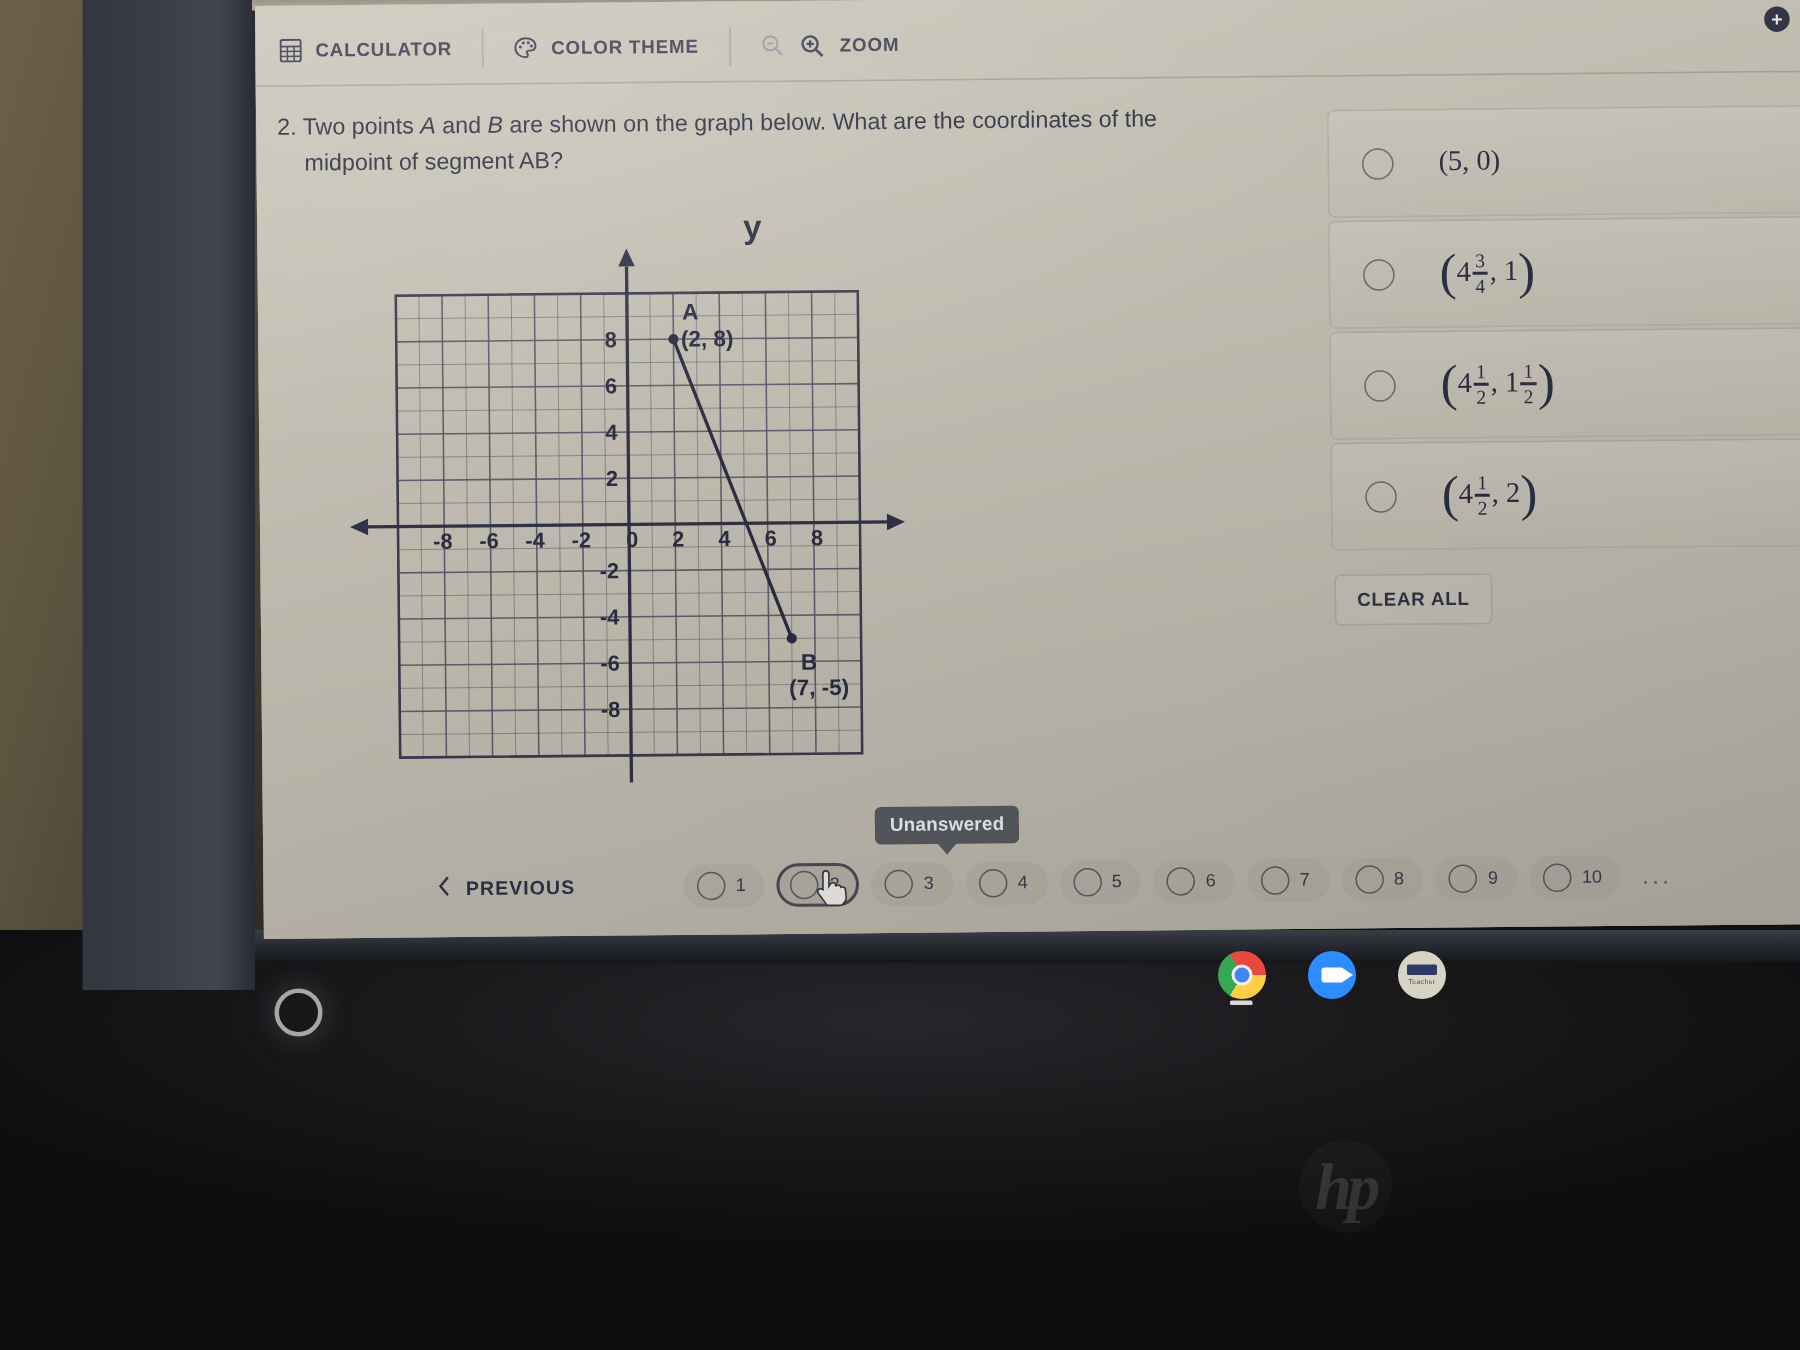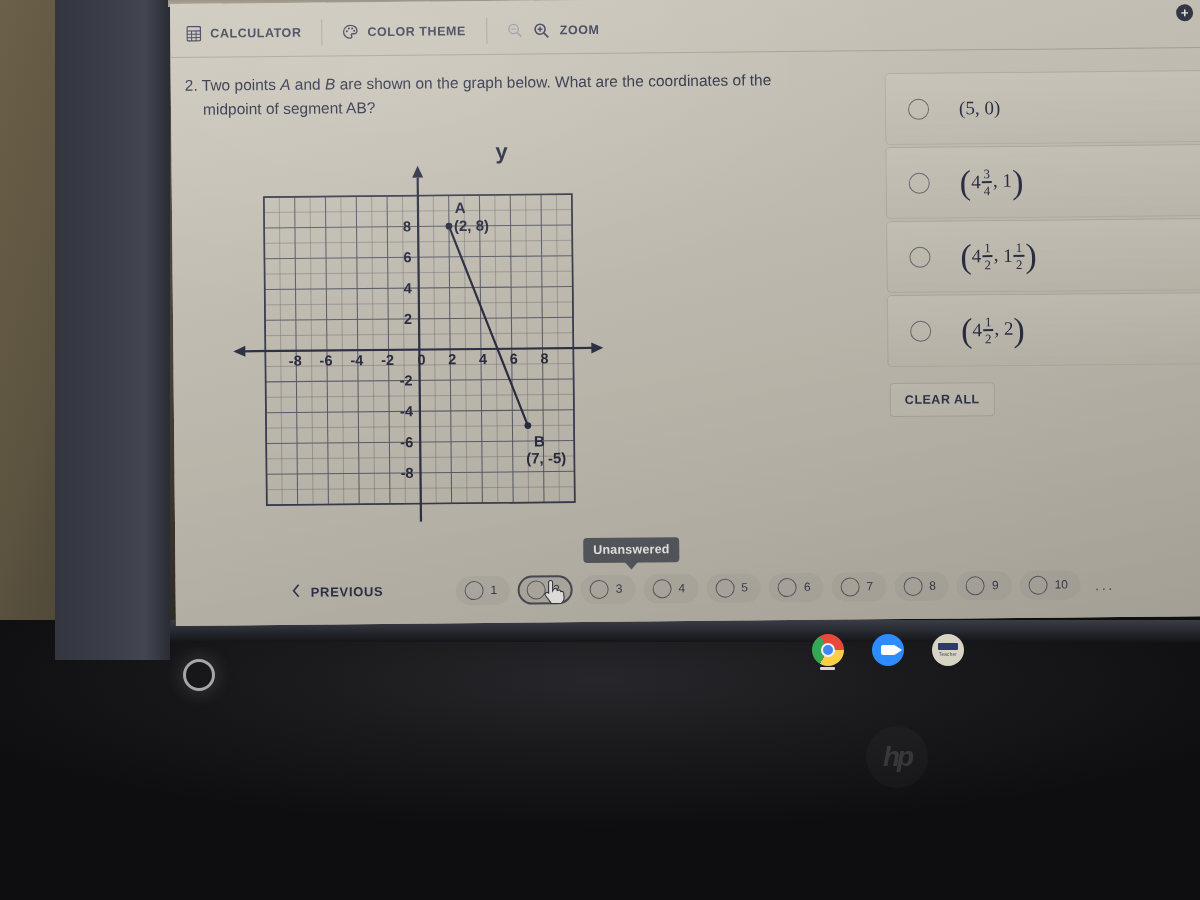--- a/index.html
+++ b/index.html
@@ -33,26 +33,26 @@
   #deck-edge{
     position:absolute;left:150px;top:620px;width:1050px;height:22px;
     background:linear-gradient(180deg,#3a3d46 0%,#23252c 60%,#141519 100%);
   }
   #power-led{
     position:absolute;left:183px;top:659px;width:26px;height:26px;border-radius:50%;
     border:3px solid rgba(215,215,215,.75);
     box-shadow:0 0 14px 6px rgba(120,120,125,.18);
   }
   #hp-logo{
-    position:absolute;left:866px;top:726px;width:62px;height:62px;border-radius:50%;
+    position:absolute;left:866px;top:760px;width:62px;height:62px;border-radius:50%;
     display:flex;align-items:center;justify-content:center;
     background:rgba(255,255,255,.028);
     color:rgba(210,205,200,.16);
-    font-family:Liberation Sans, sans-serif;
-    font-style:italic;font-weight:bold;font-size:28px;letter-spacing:-3px;
+    font-family:Liberation Serif, serif;
+    font-style:italic;font-weight:bold;font-size:44px;letter-spacing:-3px;
   }
   
   #screen{
     position:absolute;left:170px;top:4px;width:1030px;height:622px;
     background:#c9c4b8;
     transform:rotate(-0.55deg);transform-origin:0 0;
     overflow:hidden;
     box-shadow:0 0 40px rgba(0,0,0,.25) inset;
   }
   #screen-inner{

